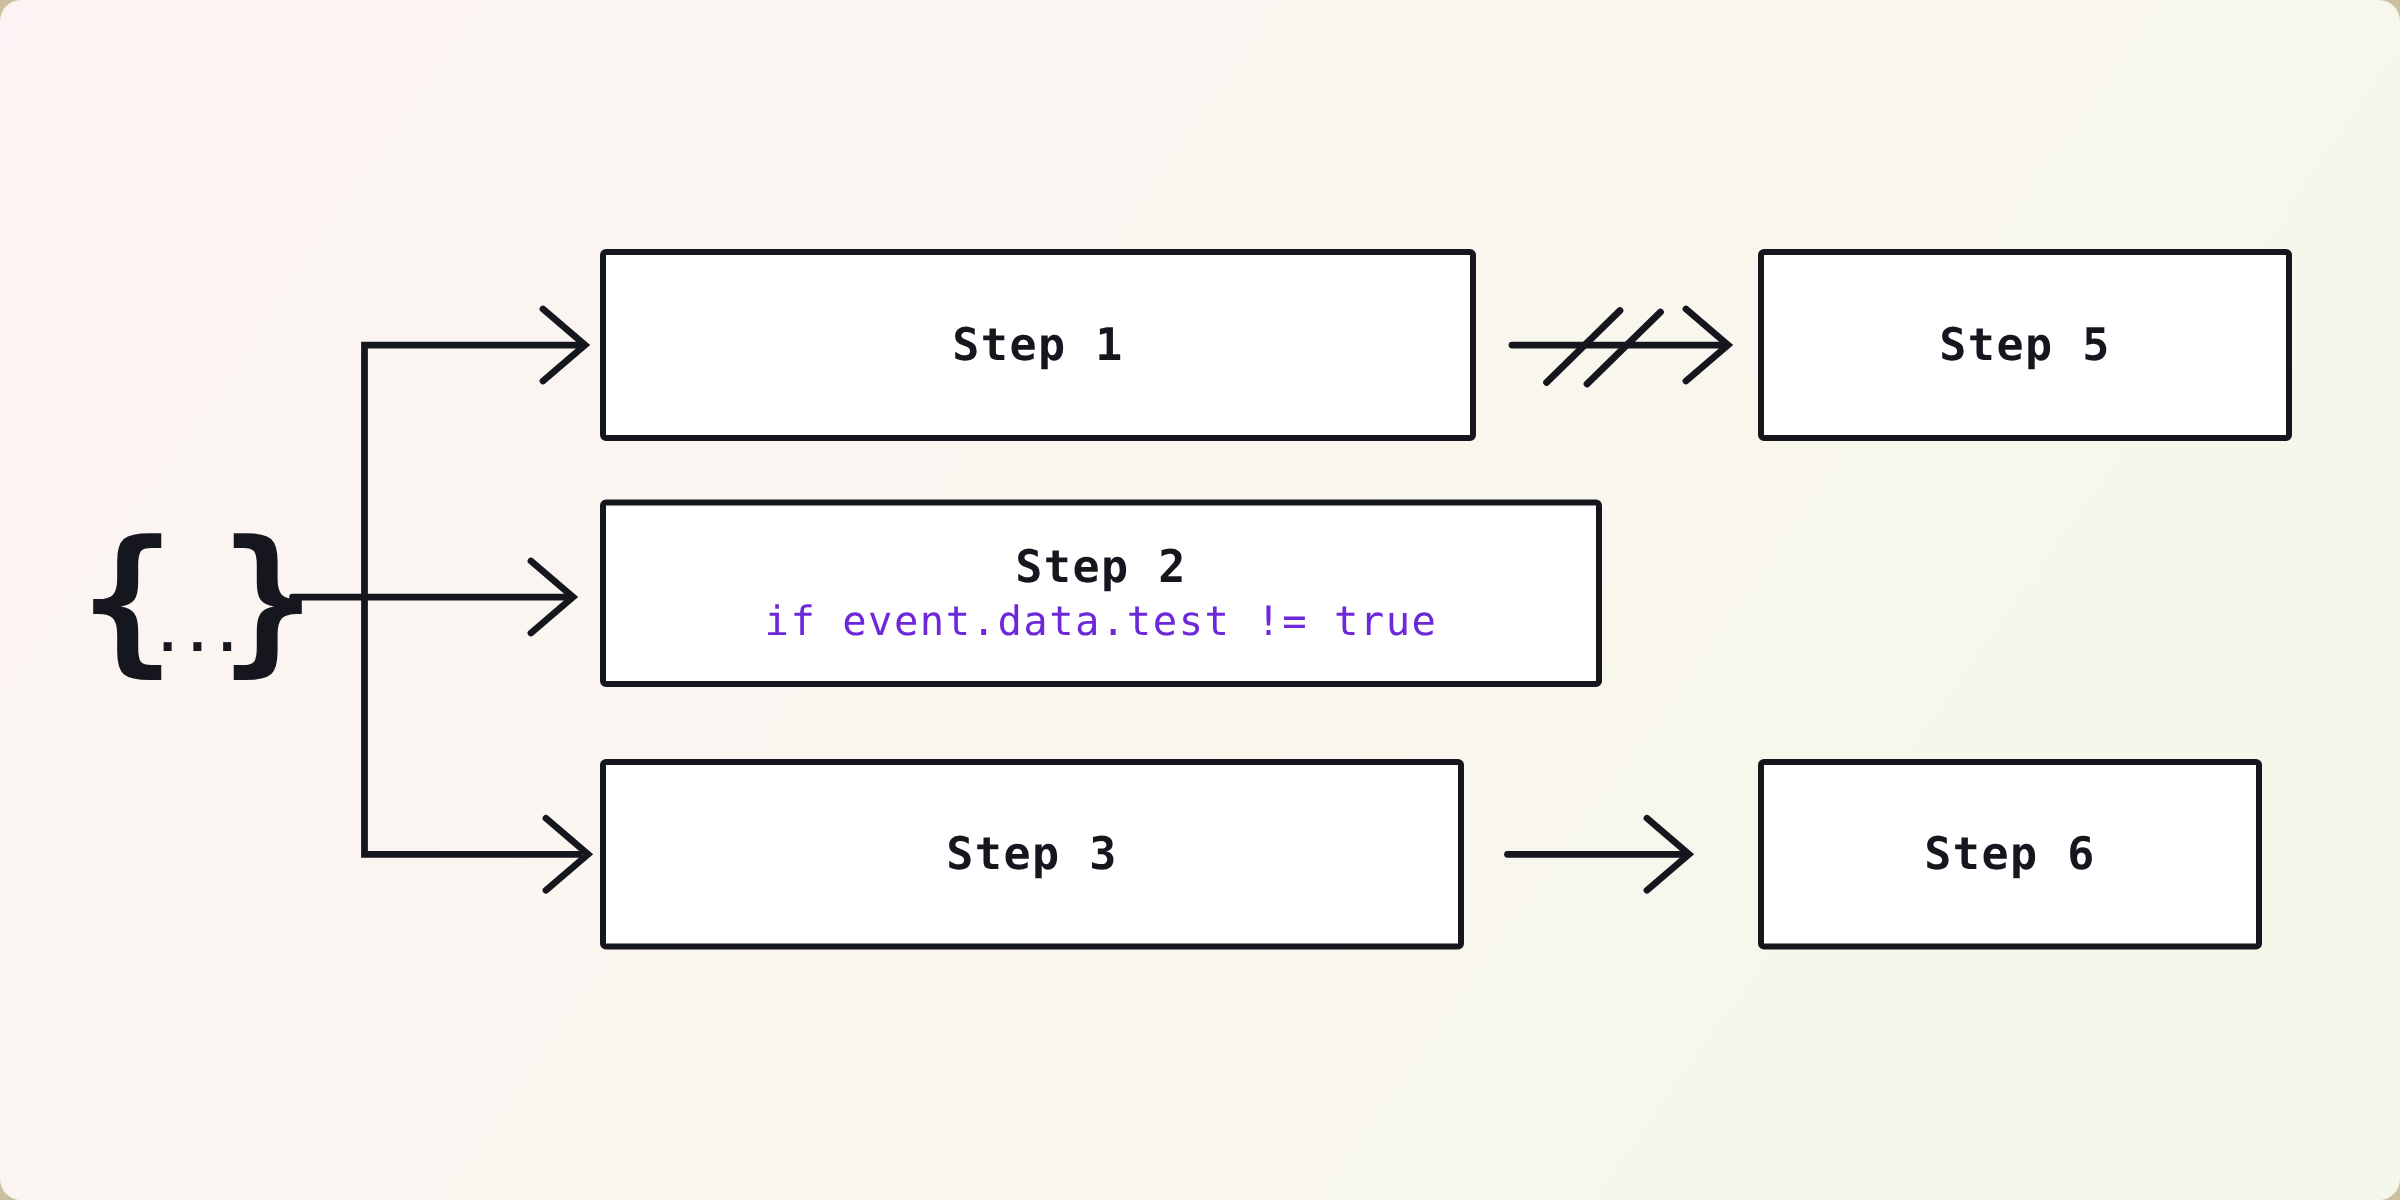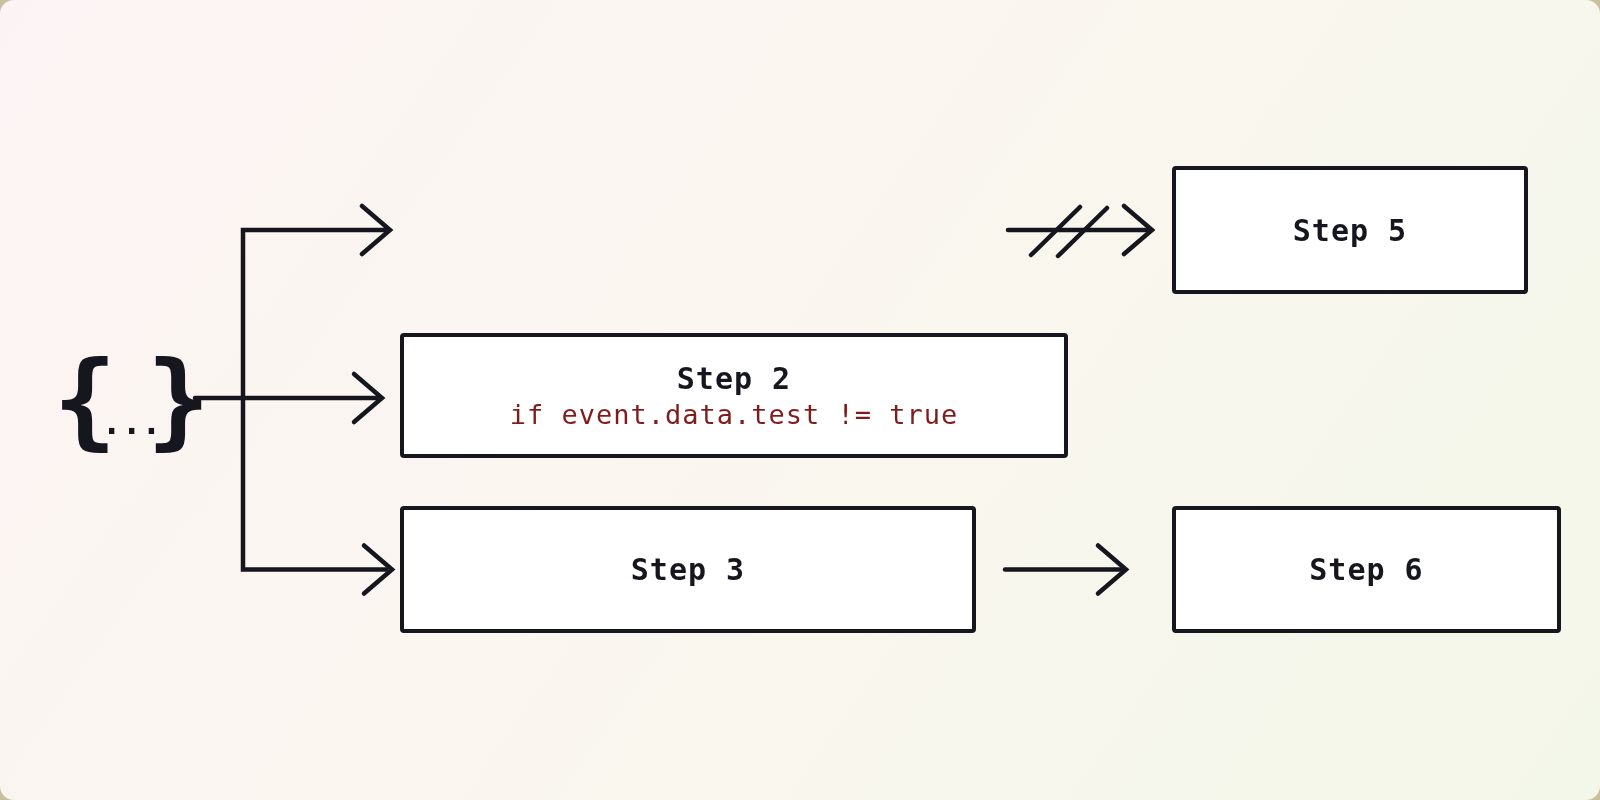--- a/index.html
+++ b/index.html
@@ -65,30 +65,30 @@
     justify-content: center;
     gap: 3px;
   }
   .node .title {
     color: #16161e;
     font-size: 30px;
     font-weight: 700;
     letter-spacing: 1px;
   }
   .node .subtitle {
-    color: #7f1d1d;
+    color: #6d28d9;
     font-size: 27px;
     font-weight: 400;
     letter-spacing: 1px;
   }
   .node-step1 { left: 400px; top: 166px; width: 584px; height: 128px; }
   .node-step2 { left: 400px; top: 333px; width: 668px; height: 125px; }
   .node-step3 { left: 400px; top: 506px; width: 576px; height: 127px; }
   .node-step5 { left: 1172px; top: 166px; width: 356px; height: 128px; align-items: center; }
-  .node-step6 { left: 1172px; top: 506px; width: 389px; height: 127px; }
+  .node-step6 { left: 1172px; top: 506px; width: 336px; height: 127px; }
 </style>
 </head>
 <body>
 
 <div class="card">
 
   <div class="json-icon">
     <span class="brace">{</span>
     <span class="dots">...</span>
     <span class="brace">}</span>
@@ -113,20 +113,23 @@
       <path d="M1031,255 L1080,207"></path>
       <path d="M1058,256 L1107,208"></path>
     </g>
 
     <g>
       <path d="M1005,569.5 H1122"></path>
       <path d="M1098,545.5 L1126,569.5 L1098,593.5"></path>
     </g>
   </svg>
 
+  <div class="node node-step1">
+    <span class="title">Step 1</span>
+  </div>
 
   <div class="node node-step2">
     <span class="title">Step 2</span>
     <span class="subtitle">if event.data.test != true</span>
   </div>
 
   <div class="node node-step3">
     <span class="title">Step 3</span>
   </div>
 

